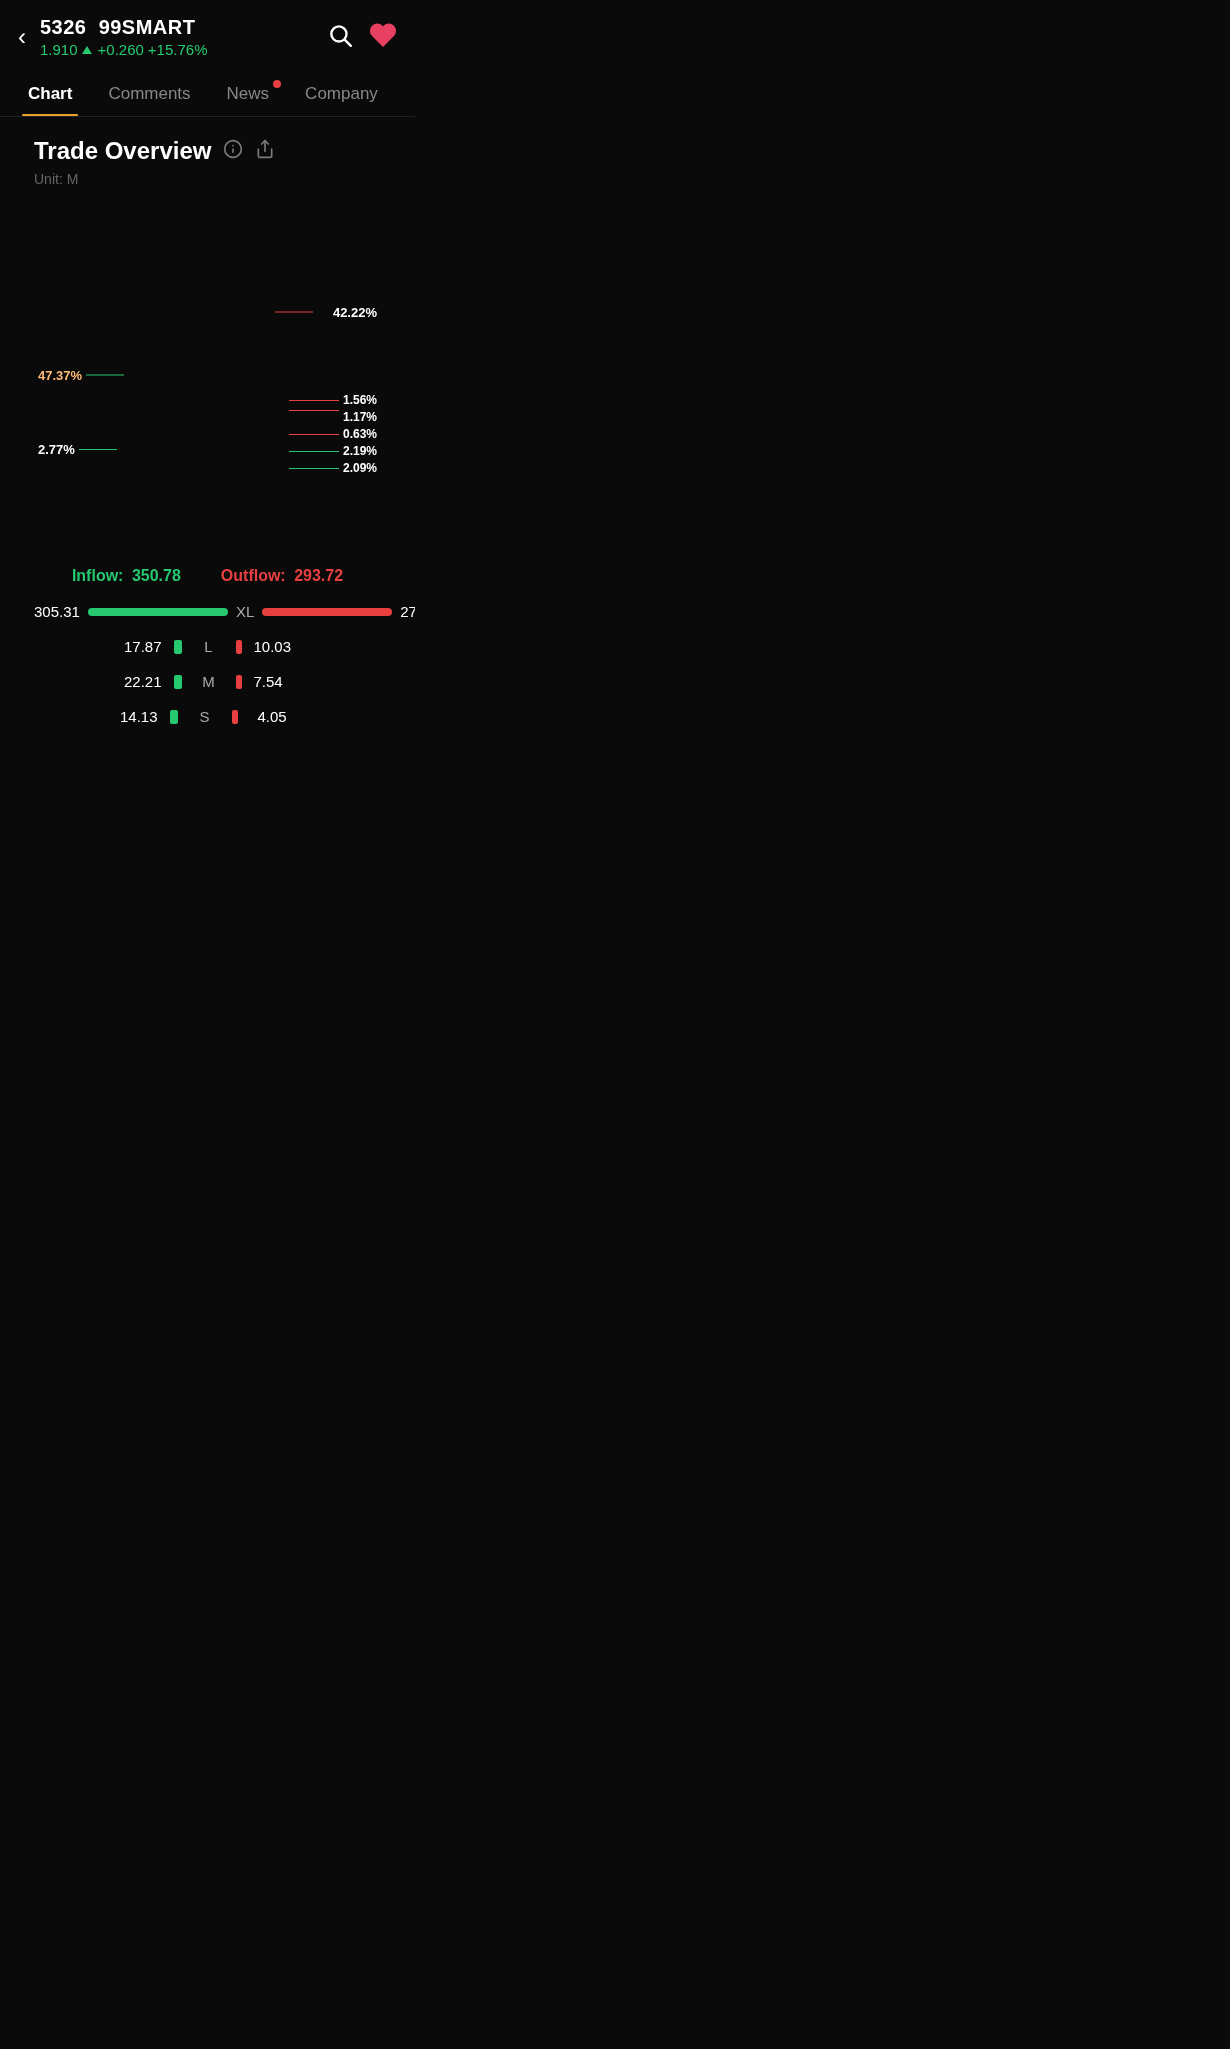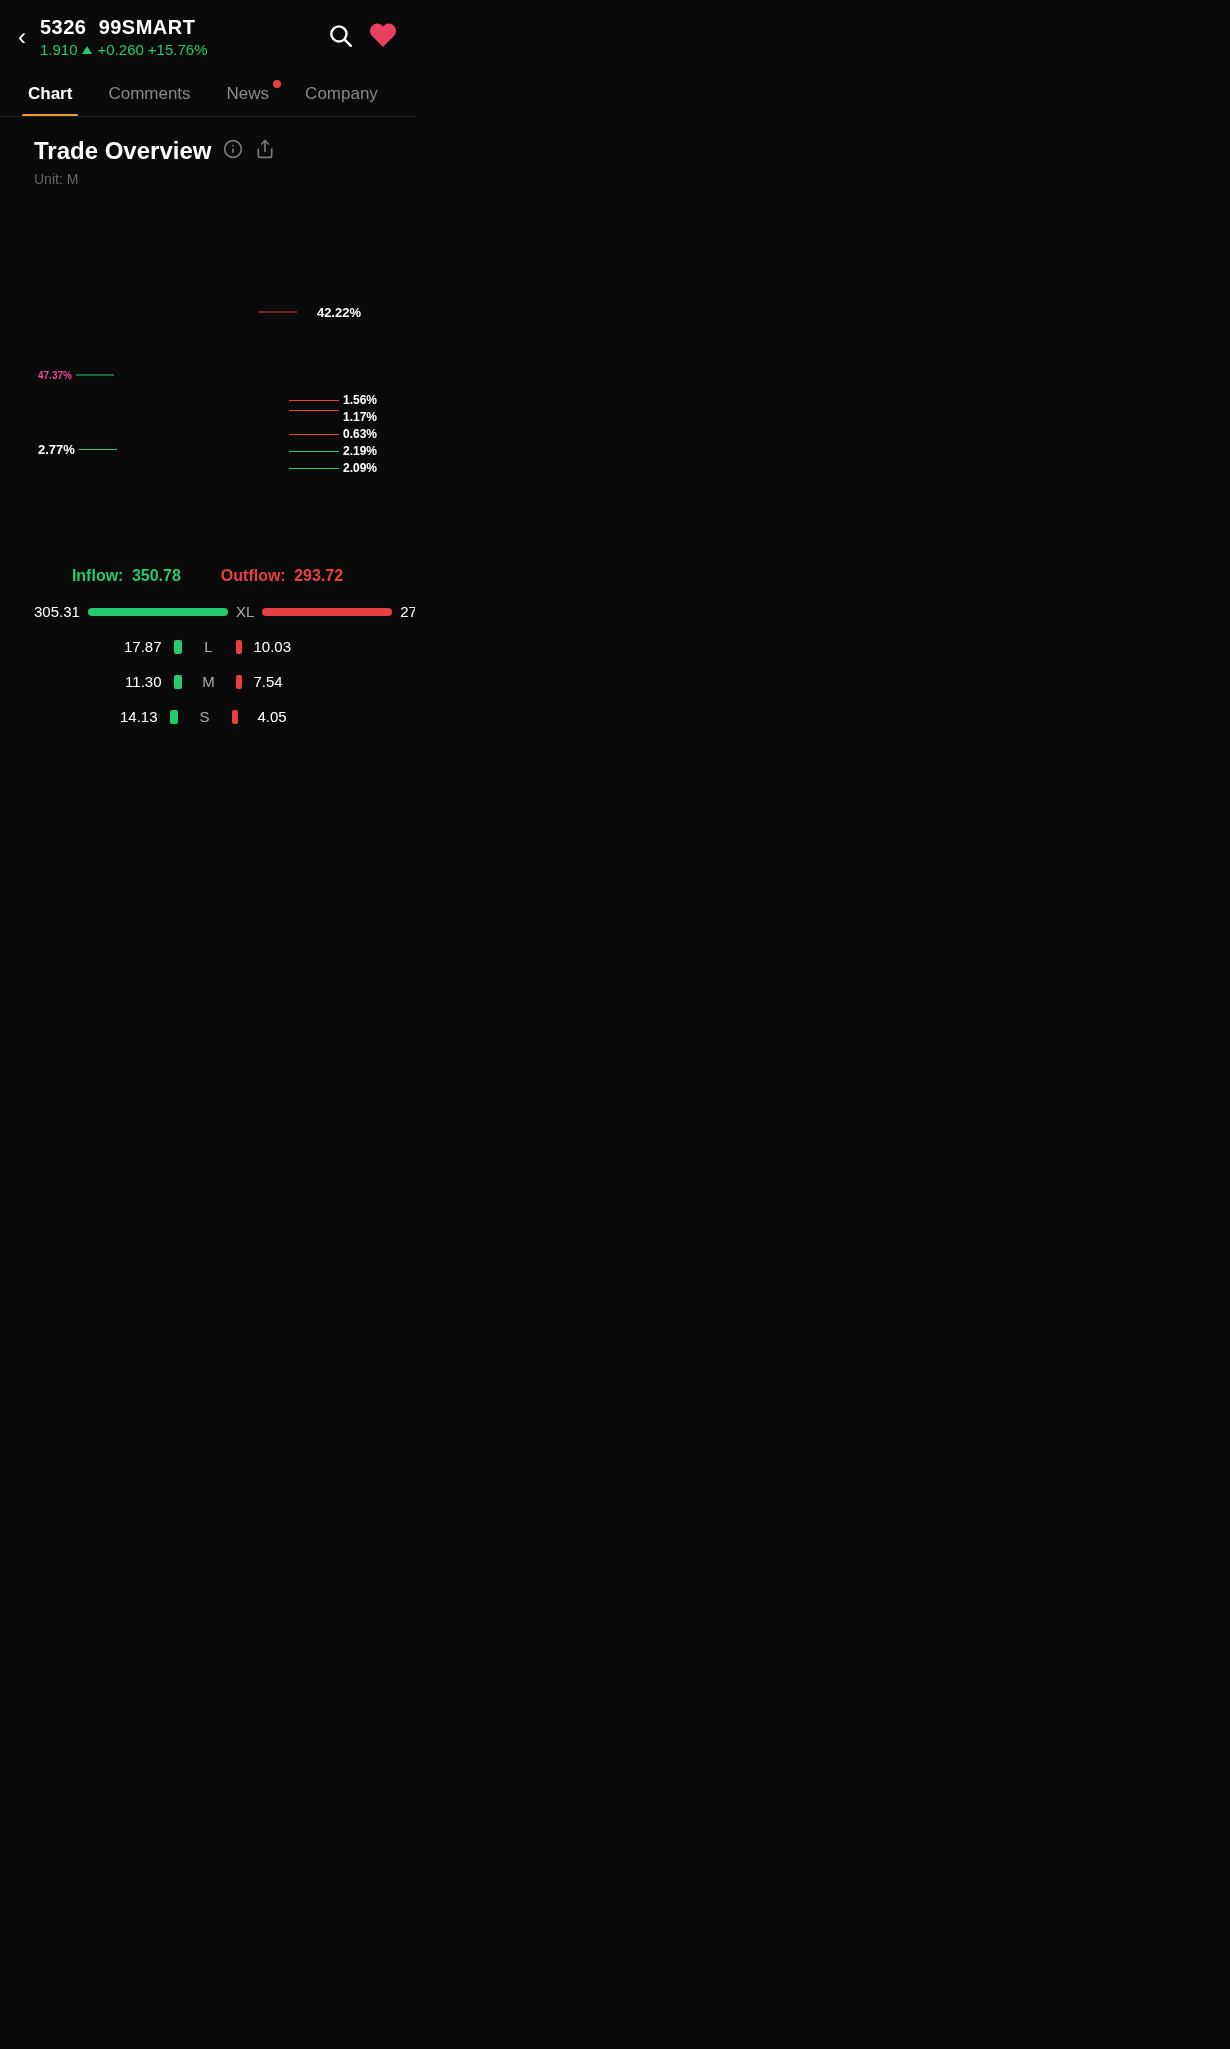--- a/index.html
+++ b/index.html
@@ -292,25 +292,25 @@
       </svg>
     </span>
   </div>
   <div class="unit-label">Unit: M</div>
 
   <div class="chart-area">
     <div style="position:relative; width:100%; height:350px; display:flex; align-items:center; justify-content:center;">
 
 
       <div style="position:absolute; left:4px; top:48%; transform:translateY(-50%); display:flex; align-items:center; gap:4px;">
-        <span style="color:#ec4899; font-size:10px; font-weight:600;">47.37%</span>
+        <span style="color:#fdba74; font-size:13px; font-weight:600;">47.37%</span>
         <div style="width:38px; height:1px; background:#26c970;"></div>
       </div>
 
-      <div style="position:absolute; right:20px; top:30%; transform:translateY(-50%); display:flex; align-items:center; gap:20px;">
+      <div style="position:absolute; right:4px; top:30%; transform:translateY(-50%); display:flex; align-items:center; gap:20px;">
         <div style="width:38px; height:1px; background:#e84040;"></div>
         <span style="color:#fff; font-size:13px; font-weight:600;">42.22%</span>
       </div>
 
       <div style="position:absolute; left:4px; top:67%; display:flex; align-items:center; gap:4px;">
         <span style="color:#fff; font-size:13px; font-weight:600;">2.77%</span>
         <div style="width:38px; height:1px; background:#26c970;"></div>
       </div>
 
       <div style="position:absolute; right:4px; bottom:82px; display:flex; flex-direction:column; gap:3px; align-items:flex-end;">
@@ -361,21 +361,21 @@
 
     <div class="flow-row" style="justify-content:center; gap:12px;">
       <span class="flow-left-val" style="width:60px; text-align:right;">17.87</span>
       <div class="flow-bar-green-sm" style="flex-shrink:0;"></div>
       <span class="flow-label">L</span>
       <div class="flow-bar-red-sm" style="flex-shrink:0;"></div>
       <span class="flow-right-val" style="width:60px;">10.03</span>
     </div>
 
     <div class="flow-row" style="justify-content:center; gap:12px;">
-      <span class="flow-left-val" style="width:60px; text-align:right;">11.30</span>
+      <span class="flow-left-val" style="width:60px; text-align:right;">22.21</span>
       <div class="flow-bar-green-sm" style="flex-shrink:0;"></div>
       <span class="flow-label">M</span>
       <div class="flow-bar-red-sm" style="flex-shrink:0;"></div>
       <span class="flow-right-val" style="width:60px;">7.54</span>
     </div>
 
     <div class="flow-row" style="justify-content:center; gap:12px;">
       <span class="flow-left-val" style="width:60px; text-align:right;">14.13</span>
       <div class="flow-bar-green-sm" style="flex-shrink:0;"></div>
       <span class="flow-label">S</span>

